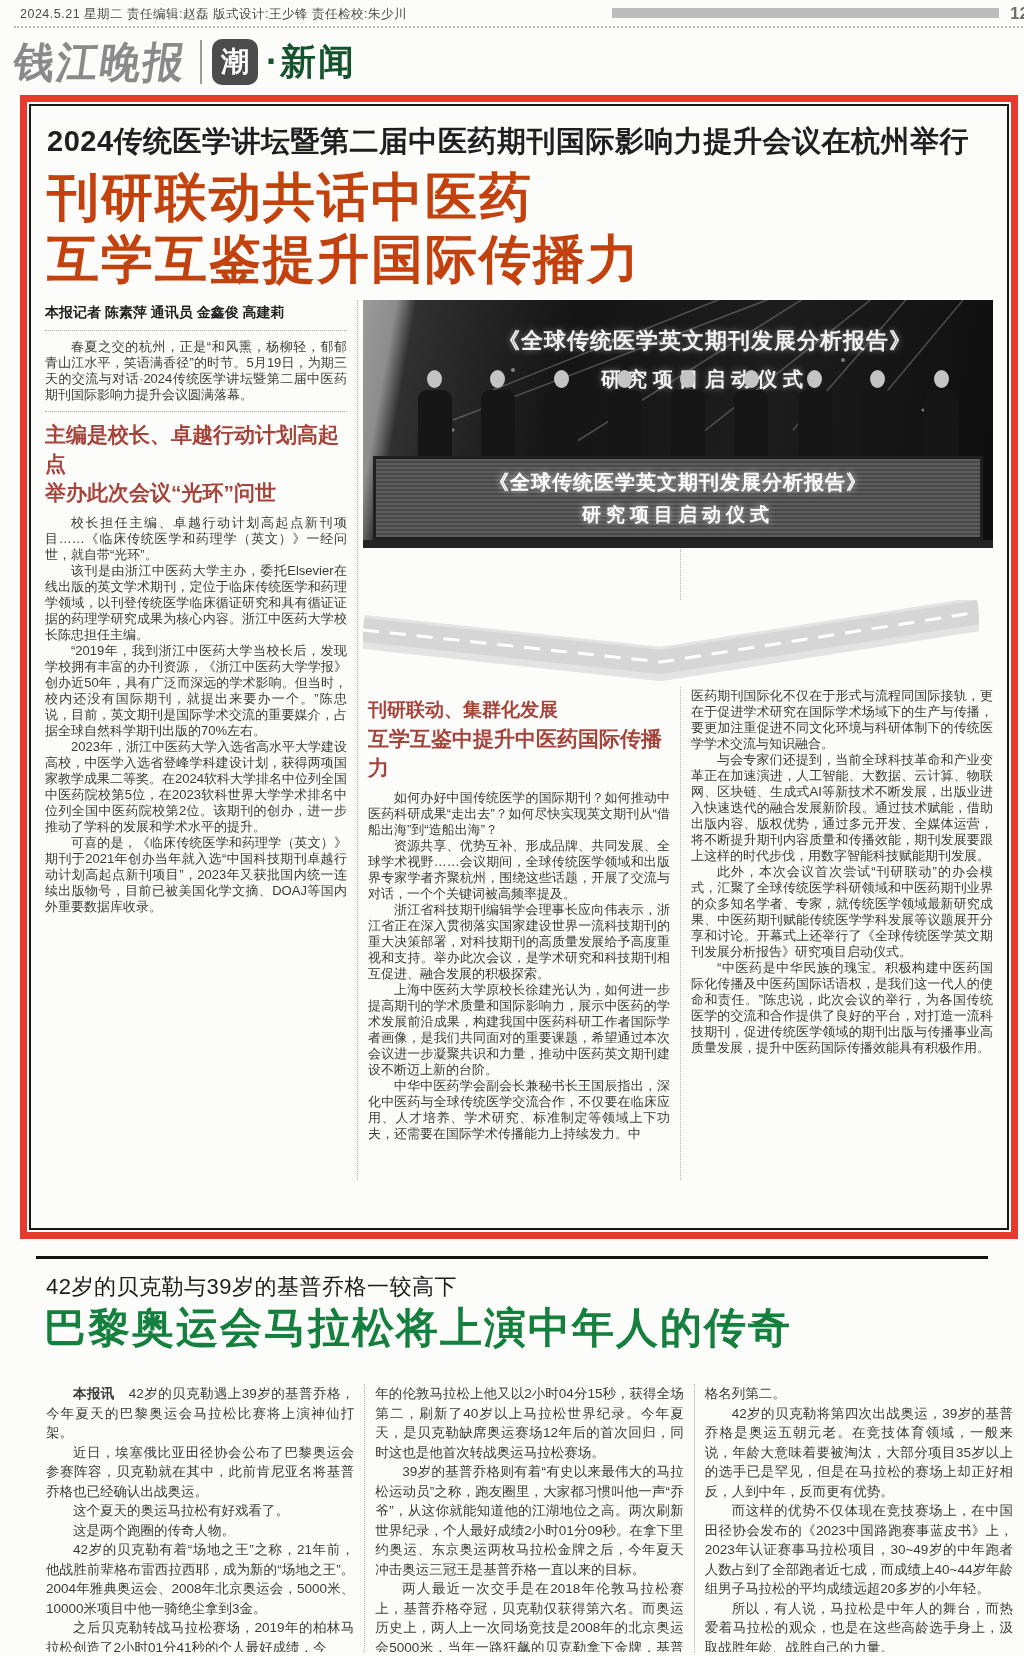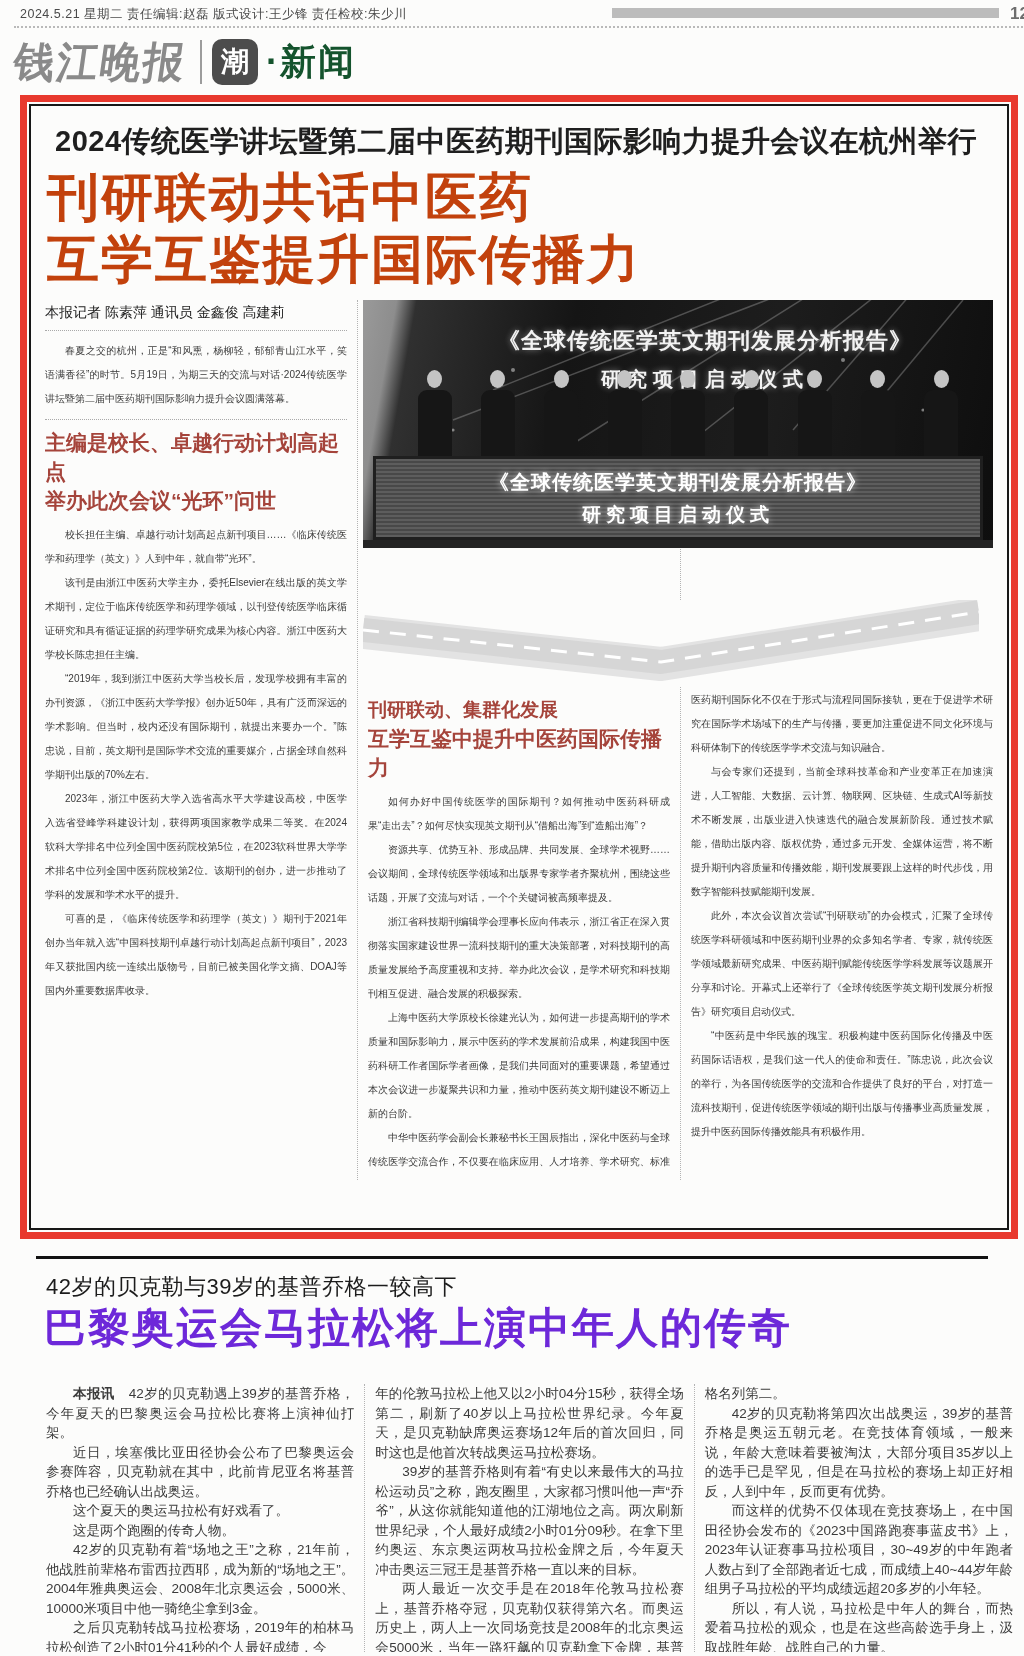--- a/index.html
+++ b/index.html
@@ -19,31 +19,31 @@
               transform:skewX(-8deg) scaleY(1.05);letter-spacing:2px;}
   .mast-sep{width:2px;height:44px;background:#9c9c9c;margin:0 10px 0 14px;}
   .chao-icon{width:46px;height:46px;background:#4c4c4c;border-radius:10px;color:#fff;
              display:flex;align-items:center;justify-content:center;font-size:28px;font-weight:bold;}
   .section-label{font-size:36px;font-weight:bold;color:#14532d;margin-left:8px;letter-spacing:2px;}
 
   
   .frame{position:absolute;top:95px;left:20px;width:984px;height:1130px;border:7px solid #e8392e;background:#fcfcfb;}
   .frame-inner{position:absolute;top:2px;left:2px;right:2px;bottom:2px;border:2px solid #171717;
                padding:10px 14px 8px 14px;overflow:hidden;}
-  .kicker1{font-size:29px;font-weight:bold;color:#1f1f1f;letter-spacing:.5px;margin:6px 0 4px 10px;white-space:nowrap;}
+  .kicker1{font-size:29px;font-weight:bold;color:#1f1f1f;letter-spacing:.5px;margin:6px 0 4px 2px;white-space:nowrap;}
   .headline1{font-size:52px;line-height:62px;font-weight:bold;color:#c2410c;letter-spacing:2px;margin:4px 0 10px 2px;}
 
   .cols1{position:relative;display:flex;height:880px;overflow:hidden;margin-top:8px;}
   .col{flex:1 1 0;min-width:0;}
   .col.sep{border-right:1px dotted #b3b3b3;padding-right:10px;margin-right:10px;}
   .col-mid,.col-right{padding-top:388px;}
 
-  .byline{font-size:14px;font-weight:normal;color:#222;margin:4px 0 8px 0;}
+  .byline{font-size:14px;font-weight:bold;color:#222;margin:4px 0 8px 0;}
   .dotrule{border:none;border-top:1px dotted #a9a9a9;margin:8px 0;}
-  p.body{font-size:10px;line-height:24px;text-align:justify;margin:0;text-indent:2em;color:#3a3a3a;}
+  p.body{font-size:13px;line-height:16px;text-align:justify;margin:0;text-indent:2em;color:#3a3a3a;}
   p.body.cont{text-indent:0;}
   .intro{font-size:13.8px;line-height:21px;color:#2c2c2c;}
   .sect-head{font-size:21px;line-height:29px;font-weight:bold;color:#a5443b;margin:6px 0 8px 0;}
   .sect-head .l2{display:block;}
 
   
   .photo{position:absolute;left:318px;top:0;right:0;height:248px;overflow:hidden;z-index:2;
          background:linear-gradient(100deg,#9a9a9a 0%,#8d8d8d 5%,#303030 8%,#151515 32%,#1d1d1d 62%,#0e0e0e 100%);}
   .photo svg.streaks{position:absolute;inset:0;}
   .screen-text{position:absolute;top:26px;left:70px;right:16px;text-align:center;color:#f3f3f3;
@@ -61,21 +61,21 @@
   .led .s1{font-size:20px;font-weight:bold;margin-top:10px;letter-spacing:1px;text-shadow:0 0 7px rgba(255,255,255,.7);}
   .led .s2{font-size:19px;font-weight:bold;margin-top:6px;letter-spacing:5px;text-shadow:0 0 7px rgba(255,255,255,.7);}
   .photo-floor{position:absolute;left:0;right:0;bottom:0;height:8px;background:#242424;}
 
   
   .road{position:absolute;left:318px;top:300px;right:0;height:86px;background:#fcfcfb;z-index:1;}
 
   
   .rule2{position:absolute;top:1256px;left:36px;width:952px;height:3px;background:#121212;}
   .kicker2{position:absolute;top:1272px;left:46px;font-size:22px;color:#1c1c1c;letter-spacing:.5px;}
-  .headline2{position:absolute;top:1300px;left:44px;font-size:42px;font-weight:bold;color:#6d28d9;letter-spacing:2px;}
+  .headline2{position:absolute;top:1300px;left:44px;font-size:42px;font-weight:bold;color:#15803d;letter-spacing:2px;}
   .cols2{position:absolute;top:1384px;left:46px;right:36px;bottom:4px;display:flex;overflow:hidden;}
   .cols2 p.body{font-size:13.5px;line-height:19.5px;}
   .lead-in{font-weight:bold;}
   .credit-holder{position:relative;}
 </style>
 </head>
 <body>
 
 <div id="page">
 
@@ -105,21 +105,21 @@
 
         <div class="col sep">
           <div class="byline">本报记者 陈素萍 通讯员 金鑫俊 高建莉</div>
           <hr class="dotrule">
           <p class="body intro">春夏之交的杭州，正是“和风熏，杨柳轻，郁郁青山江水平，笑语满香径”的时节。5月19日，为期三天的交流与对话·2024传统医学讲坛暨第二届中医药期刊国际影响力提升会议圆满落幕。</p>
           <hr class="dotrule">
           <div class="sect-head">
             <span>主编是校长、卓越行动计划高起点</span>
             <span class="l2">举办此次会议“光环”问世</span>
           </div>
-          <p class="body">校长担任主编、卓越行动计划高起点新刊项目……《临床传统医学和药理学（英文）》人到中年，就自带“光环”。</p>
+          <p class="body">校长担任主编、卓越行动计划高起点新刊项目……《临床传统医学和药理学（英文）》一经问世，就自带“光环”。</p>
           <p class="body">该刊是由浙江中医药大学主办，委托Elsevier在线出版的英文学术期刊，定位于临床传统医学和药理学领域，以刊登传统医学临床循证研究和具有循证证据的药理学研究成果为核心内容。浙江中医药大学校长陈忠担任主编。</p>
           <p class="body">“2019年，我到浙江中医药大学当校长后，发现学校拥有丰富的办刊资源，《浙江中医药大学学报》创办近50年，具有广泛而深远的学术影响。但当时，校内还没有国际期刊，就提出来要办一个。”陈忠说，目前，英文期刊是国际学术交流的重要媒介，占据全球自然科学期刊出版的70%左右。</p>
           <p class="body">2023年，浙江中医药大学入选省高水平大学建设高校，中医学入选省登峰学科建设计划，获得两项国家教学成果二等奖。在2024软科大学排名中位列全国中医药院校第5位，在2023软科世界大学学术排名中位列全国中医药院校第2位。该期刊的创办，进一步推动了学科的发展和学术水平的提升。</p>
           <p class="body">可喜的是，《临床传统医学和药理学（英文）》期刊于2021年创办当年就入选“中国科技期刊卓越行动计划高起点新刊项目”，2023年又获批国内统一连续出版物号，目前已被美国化学文摘、DOAJ等国内外重要数据库收录。</p>
         </div>
 
         <div class="col sep col-mid">
           <div class="sect-head">
             <span style="font-size:19px">刊研联动、集群化发展</span>
             <span class="l2">互学互鉴中提升中医药国际传播力</span>

